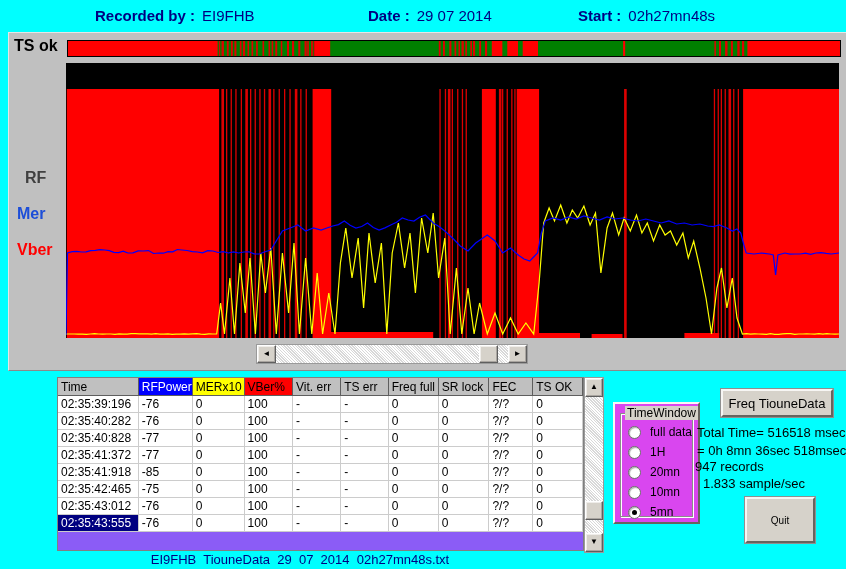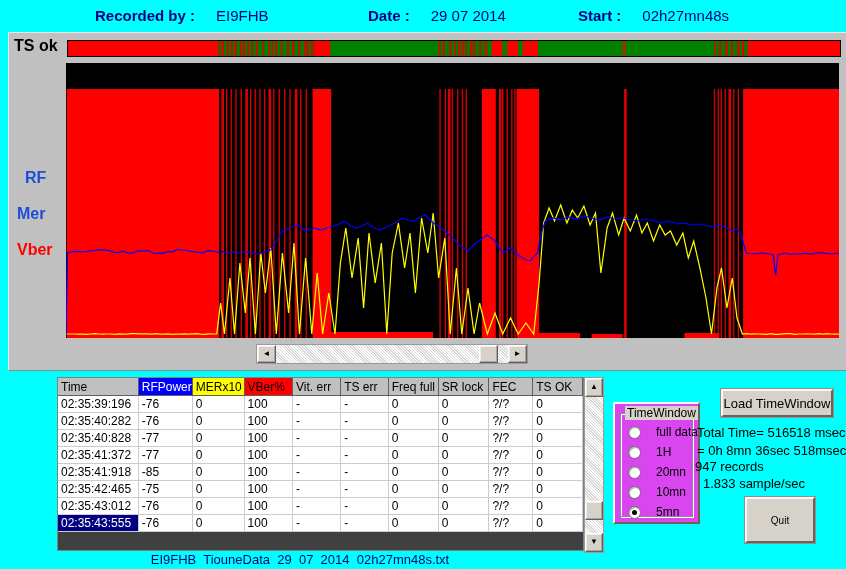--- a/index.html
+++ b/index.html
@@ -3,52 +3,52 @@
 <meta charset="utf-8">
 <style>
   html,body{margin:0;padding:0}
   body{
     width:846px;height:569px;position:relative;overflow:hidden;
     background:#00ffff;font-family:"Liberation Sans",sans-serif;
   }
   
   .hdr{position:absolute;top:7px;font-size:15px;color:#000080;white-space:pre}
   .hdr .lbl{font-weight:bold}
-  .hdr .val{font-weight:normal;margin-left:21px}
+  .hdr .val{font-weight:normal;margin-left:7px}
   
   .main-panel{
     position:absolute;left:8px;top:32px;width:838px;height:337px;
     background:#c0c0c0;border-top:1px solid #e6e6e6;border-left:1px solid #e6e6e6;
     border-bottom:1px solid #8a8a8a;
   }
   .ts-label{position:absolute;left:5px;top:4px;font-size:16px;font-weight:bold;color:#000}
   #tsbar{position:absolute;left:58px;top:7px;border:1px solid #000;display:block}
   #chart{position:absolute;left:57px;top:30px;display:block}
   .axis-lbl{position:absolute;font-size:16px;font-weight:bold}
-  .axis-rf{left:16px;top:136px;color:#1d4ed8}
+  .axis-rf{left:16px;top:136px;color:#404040}
   .axis-mer{left:8px;top:172px;color:#1d4ed8}
   .axis-vber{left:8px;top:208px;color:#ff0000}
   
   .sb-track{
     position:absolute;
     background:repeating-linear-gradient(45deg,#ffffff 0 1px,#d8d8d8 1px 2px);
     border:1px solid #9a9a9a;
   }
   .sb-btn,.sb-thumb{
     position:absolute;background:#d6d2ca;
     border-top:1px solid #ffffff;border-left:1px solid #ffffff;
     border-right:1px solid #5f5f5f;border-bottom:1px solid #5f5f5f;
     box-shadow:inset -1px -1px 0 #a9a5a0, inset 1px 1px 0 #efedea;
     font-size:8px;line-height:15px;text-align:center;color:#000;
     user-select:none;
   }
   
   .grid-wrap{
     position:absolute;left:57px;top:377px;width:527px;height:174px;
-    background:#404040;border:1px solid #808080;box-sizing:border-box;
+    background:#8b5cf6;border:1px solid #808080;box-sizing:border-box;
   }
   table.grid{border-collapse:collapse;table-layout:fixed;font-size:12px;color:#000}
   table.grid th{
     height:17px;font-weight:normal;text-align:left;padding:0 0 0 3px;
     border-right:1px solid #5e5e5e;border-bottom:1px solid #5e5e5e;
     overflow:hidden;white-space:nowrap;
   }
   table.grid td{
     height:16px;padding:0 0 0 3px;background:#fff;
     border-right:1px solid #cccccc;border-bottom:1px solid #cccccc;
@@ -83,21 +83,21 @@
   #radios{position:absolute;left:0;top:8px;right:0}
   .radio-row{display:flex;align-items:center;height:20px;padding-left:7px}
   .rb{
     width:11px;height:11px;border-radius:50%;background:#fff;flex:0 0 11px;
     border:1px solid #6d6d6d;box-shadow:inset 1px 1px 1px #b0b0b0;position:relative;
   }
   .rb.on::after{
     content:'';position:absolute;left:3px;top:3px;width:5px;height:5px;
     border-radius:50%;background:#000;
   }
-  .rlbl{font-size:12px;color:#000;margin-left:15px;white-space:nowrap}
+  .rlbl{font-size:12px;color:#000;margin-left:9px;white-space:nowrap}
   
   .stat{position:absolute;font-size:13px;color:#000;white-space:pre}
   .footer{
     position:absolute;left:60px;top:552px;width:480px;text-align:center;
     font-size:13px;color:#000080;white-space:pre;
   }
 </style>
 </head>
 <body>
 
@@ -371,20 +371,20 @@
           <span class="rlbl">10mn</span>
         </div>
         <div class="radio-row">
           <span class="rb on"></span>
           <span class="rlbl">5mn</span>
         </div>
       </div>
   </div>
 </div>
 
-<div class="btn" id="load-btn">Load TimeWindow</div>
+<div class="btn" id="load-btn">Freq TiouneData</div>
 <div class="stat" style="left:697px;top:425px">Total Time= 516518 msec</div>
 <div class="stat" style="left:697px;top:443px">= 0h 8mn 36sec 518msec</div>
 <div class="stat" style="left:695px;top:459px">947 records</div>
 <div class="stat" style="left:703px;top:476px">1.833 sample/sec</div>
 <div class="btn" id="quit-btn">Quit</div>
 
 <div class="footer">EI9FHB  TiouneData  29  07  2014  02h27mn48s.txt</div>
 
 </body></html>

